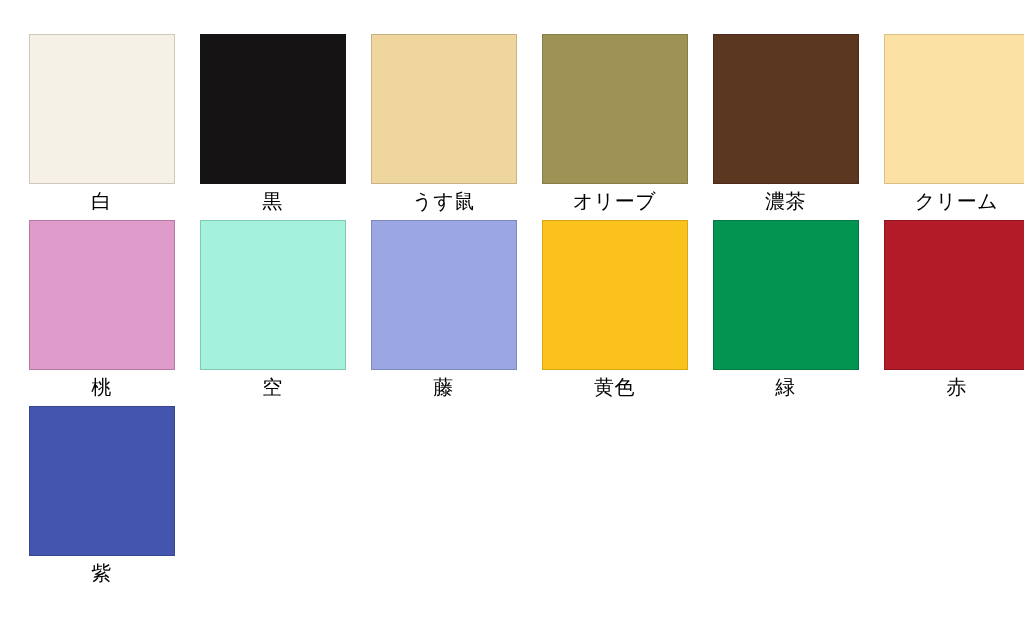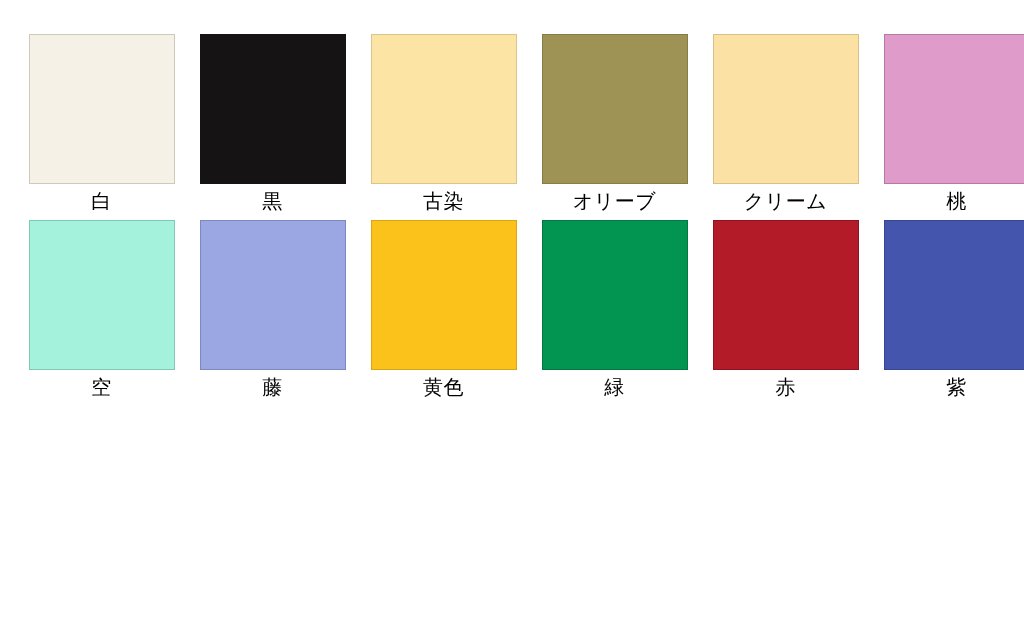--- a/index.html
+++ b/index.html
@@ -69,26 +69,30 @@
   <div class="swatch-grid">
       <div class="swatch-cell">
         <div class="swatch-chip" style="background: rgb(246, 241, 230); border-color: rgb(207, 201, 188);"></div>
         <span class="swatch-label">白</span>
       </div>
       <div class="swatch-cell">
         <div class="swatch-chip" style="background: rgb(21, 19, 20); border-color: rgb(21, 19, 20);"></div>
         <span class="swatch-label">黒</span>
       </div>
       <div class="swatch-cell">
-        <div class="swatch-chip" style="background: rgb(252, 228, 164); border-color: rgb(220, 195, 137);"></div>
-        <span class="swatch-label">古染</span>
+        <div class="swatch-chip" style="background: rgb(239, 214, 158); border-color: rgb(201, 178, 131);"></div>
+        <span class="swatch-label">うす鼠</span>
       </div>
       <div class="swatch-cell">
         <div class="swatch-chip" style="background: rgb(158, 147, 85); border-color: rgb(134, 124, 70);"></div>
         <span class="swatch-label">オリーブ</span>
+      </div>
+      <div class="swatch-cell">
+        <div class="swatch-chip" style="background: rgb(92, 55, 32); border-color: rgb(74, 43, 25);"></div>
+        <span class="swatch-label">濃茶</span>
       </div>
       <div class="swatch-cell">
         <div class="swatch-chip" style="background: rgb(251, 225, 164); border-color: rgb(217, 192, 132);"></div>
         <span class="swatch-label">クリーム</span>
       </div>
       <div class="swatch-cell">
         <div class="swatch-chip" style="background: rgb(223, 155, 201); border-color: rgb(181, 122, 164);"></div>
         <span class="swatch-label">桃</span>
       </div>
       <div class="swatch-cell">

